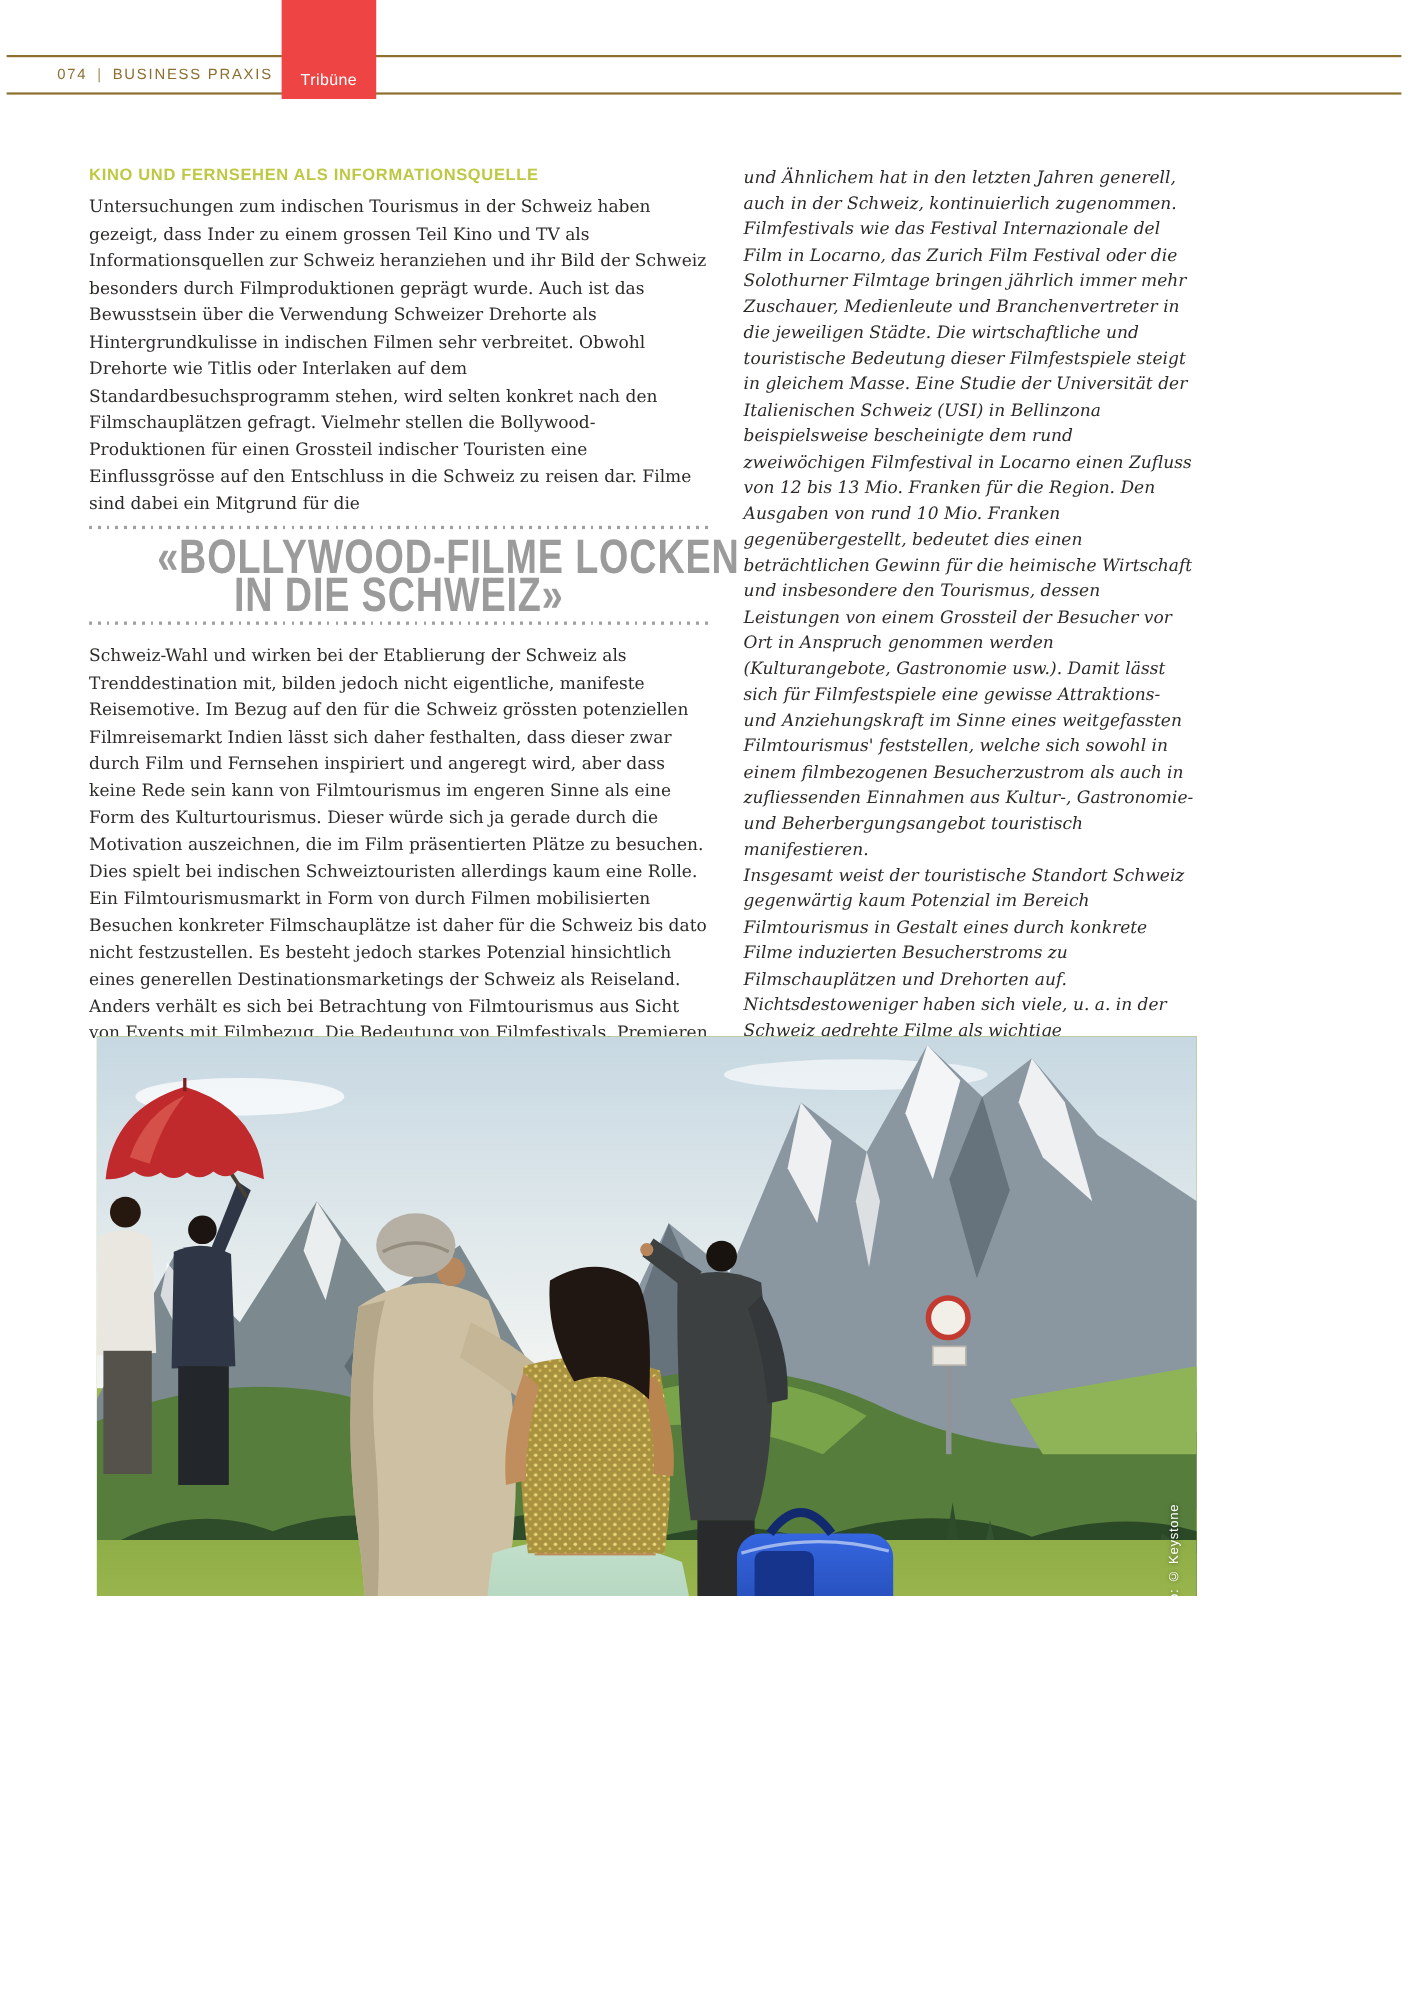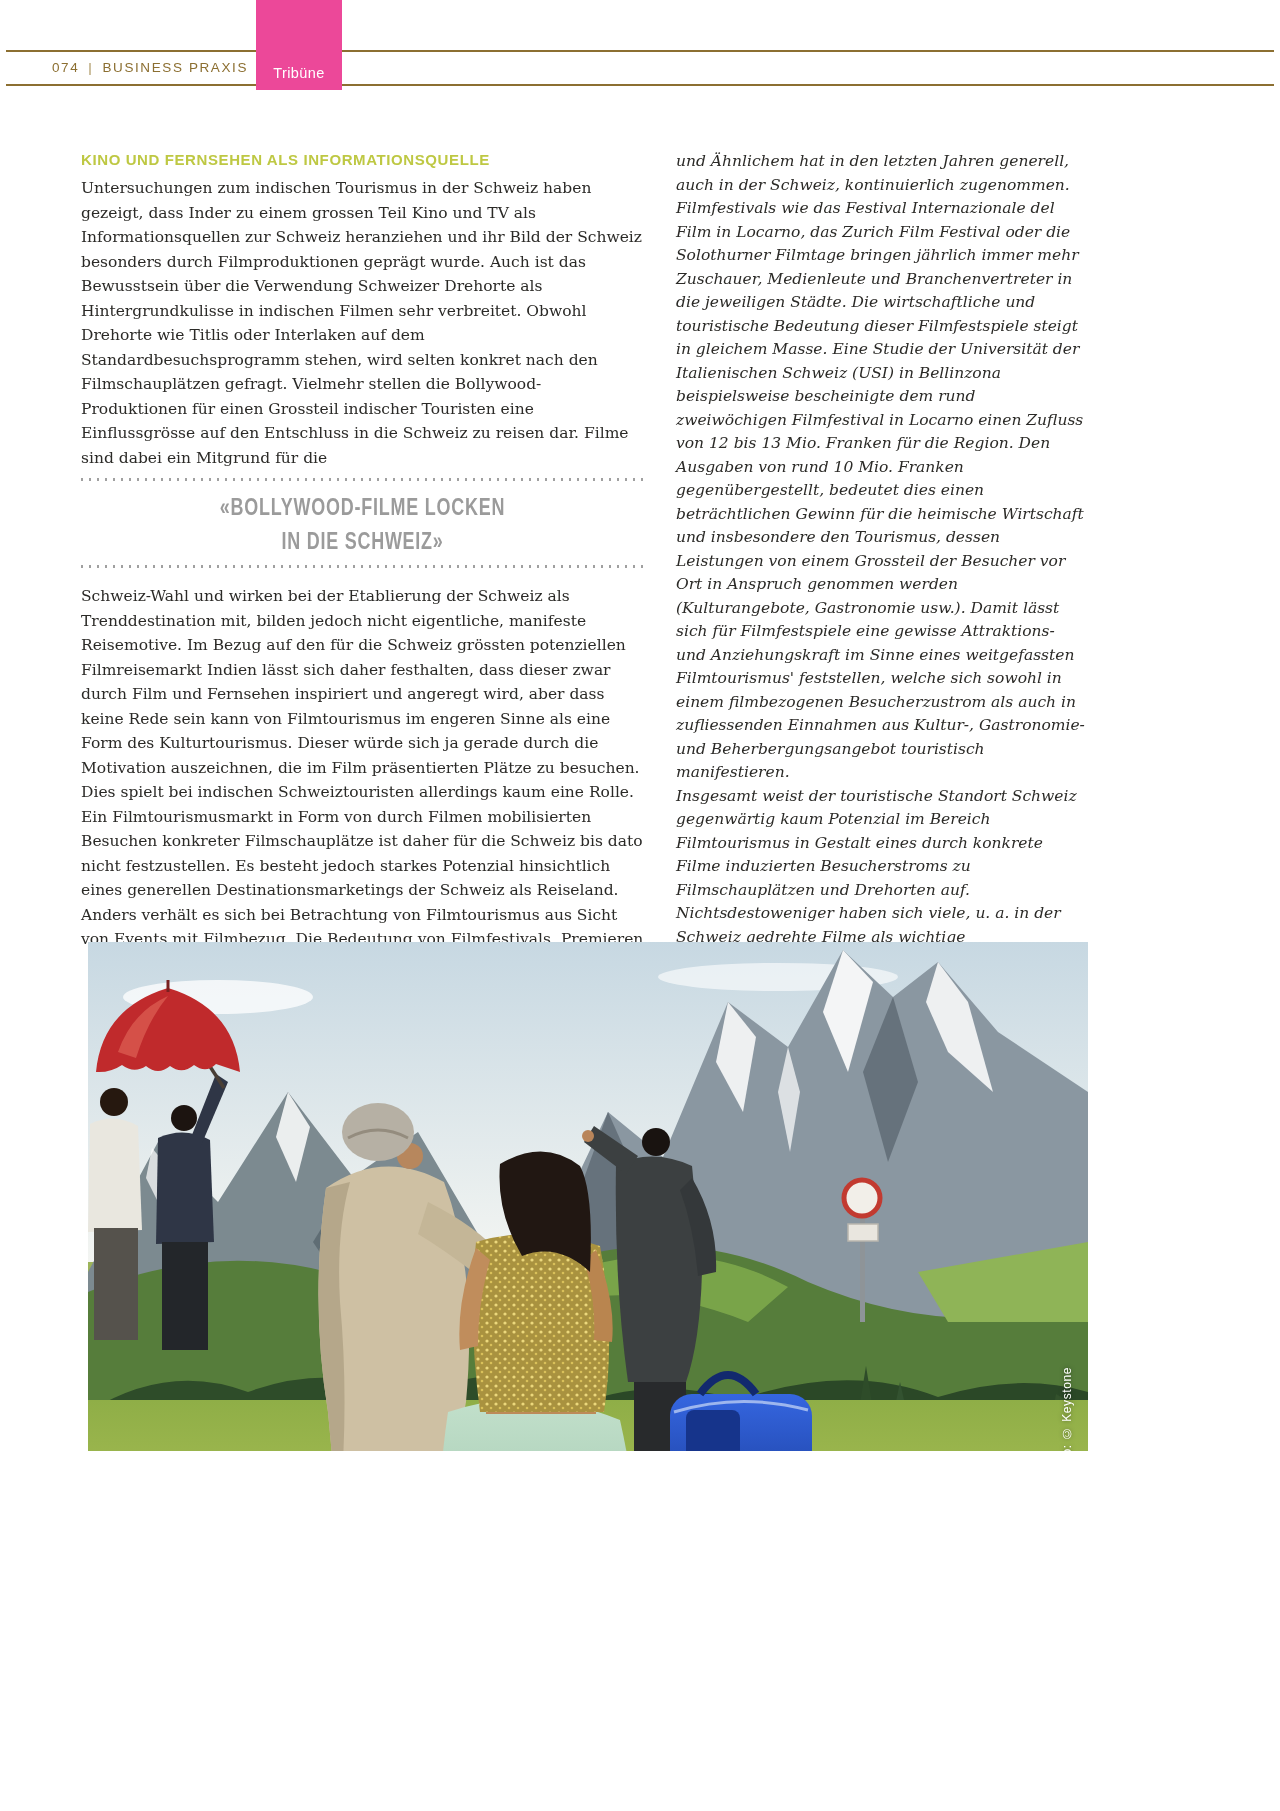--- a/index.html
+++ b/index.html
@@ -11,21 +11,21 @@
   .rule{position:absolute;left:6px;right:6px;height:2px;background:#8c6f31;}
   .rule-top{top:50px;}
   .rule-bottom{top:84px;}
   .header-meta{
     position:absolute;top:56px;left:0;width:248px;text-align:right;
     font-family:"Liberation Sans",sans-serif;font-size:13.5px;color:#8c6f31;
     letter-spacing:1.6px;line-height:24px;white-space:nowrap;
   }
   .header-meta .divider{margin:0 9px;color:#a89058;font-weight:400;}
   .section-tab{
-    position:absolute;left:256px;top:0;width:86px;height:90px;background:#ec4899;
+    position:absolute;left:256px;top:0;width:86px;height:90px;background:#ef4444;
     display:flex;align-items:flex-end;justify-content:center;box-sizing:border-box;
     padding-bottom:9px;color:#fff;font-family:"Liberation Sans",sans-serif;
     font-size:14.5px;letter-spacing:.4px;
   }
   
   .col{position:absolute;top:150px;}
   .col-left{left:81px;width:563px;}
   .col-right{left:676px;width:413px;}
   .col p{margin:0;font-size:15.5px;line-height:24.5px;text-align:left;}
   .col-right p{line-height:23.5px;font-style:italic;}
@@ -33,21 +33,21 @@
     margin:0 0 7px 0;font-family:"Liberation Sans",sans-serif;font-weight:bold;
     font-size:15px;line-height:19px;letter-spacing:.6px;color:#bec843;
   }
   h2.green.mid{margin:9px 0 6px 0;}
   .col-right h2.green{margin:12px 0 7px 0;}
   .col-right h2.green span{display:block;}
   
   .pullquote{
     position:relative;margin:8px 0 16px 0;padding:12px 0 10px 0;text-align:center;
     font-family:"Liberation Sans",sans-serif;font-weight:bold;color:#9b9b9b;
-    font-size:23px;line-height:34px;letter-spacing:1px;
+    font-size:44px;line-height:34px;letter-spacing:1px;
   }
   .pullquote::before,.pullquote::after{
     content:"";position:absolute;left:0;right:0;height:3px;
     background:repeating-linear-gradient(90deg,#a0a0a0 0 2.5px,transparent 2.5px 8px);
   }
   .pullquote::before{top:0;}
   .pullquote::after{bottom:0;}
   .pullquote .q-line{transform:scaleX(.78);transform-origin:50% 50%;white-space:nowrap;}
   
   .photo{

